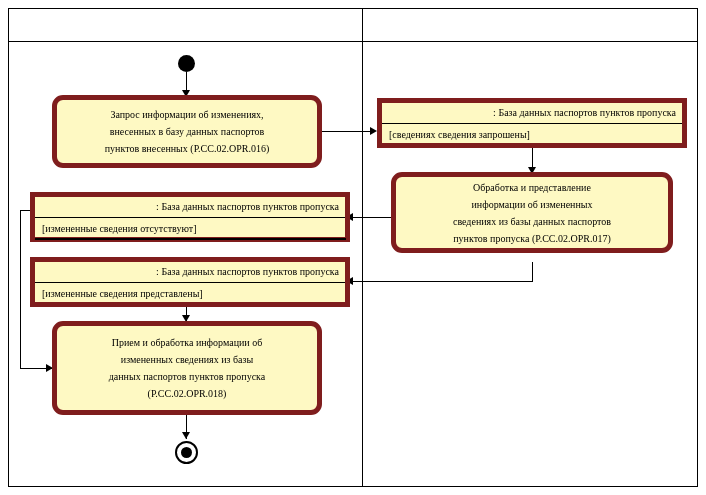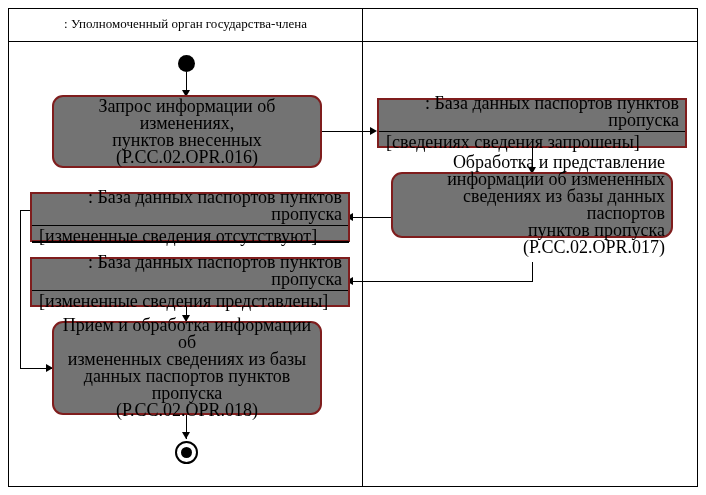--- a/index.html
+++ b/index.html
@@ -56,23 +56,23 @@
   }
   #lane-title-right {
     left: 363px;
     top: 16px;
     width: 334px;
   }
 
   .node {
     position: absolute;
     box-sizing: border-box;
-    border: 2px solid #7f1d1d;
-    background: #737373;
-    font-size: 18px;
+    border: 5px solid #7f1d1d;
+    background: #fef9c3;
+    font-size: 10px;
     color: #000000;
     display: flex;
     flex-direction: column;
     align-items: center;
     justify-content: center;
     text-align: center;
     line-height: 17px;
   }
   .node.action {
     border-radius: 11px;
@@ -166,44 +166,44 @@
 </style>
 </head>
 <body>
 
 <div id="canvas">
 
   <div class="frame"></div>
   <div class="header-divider"></div>
   <div class="swimlane-divider"></div>
 
-  <div class="lane-title" id="lane-title-left">: Уполномоченный орган государства-члена</div>
 
   <div class="start-node" style="left:178px; top:55px;"></div>
 
   <div class="conn v" style="left:186px; top:72px; height:20px;"></div>
   <div class="arrow down" style="left:182px; top:90px;"></div>
 
   <div class="node action" id="node-request" style="left:52px; top:95px; width:270px; height:73px;">
     <span class="line">Запрос информации об изменениях,</span>
+    <span class="line">внесенных в базу данных паспортов</span>
     <span class="line">пунктов внесенных (P.CC.02.OPR.016)</span>
   </div>
 
   <div class="conn h" style="left:322px; top:131px; width:50px;"></div>
   <div class="arrow right" style="left:370px; top:127px;"></div>
 
   <div class="node state" id="node-state-requested" style="left:377px; top:98px; width:310px; height:50px;">
     <span class="line top">: База данных паспортов пунктов пропуска</span>
     <span class="line bot">[сведениях сведения запрошены]</span>
   </div>
 
   <div class="conn v" style="left:532px; top:148px; height:22px;"></div>
   <div class="arrow down" style="left:528px; top:167px;"></div>
 
-  <div class="node action" id="node-processing" style="left:391px; top:172px; width:282px; height:66px;text-align:right;">
+  <div class="node action" id="node-processing" style="left:391px; top:172px; width:282px; height:81px;">
     <span class="line">Обработка и представление</span>
     <span class="line">информации об измененных</span>
     <span class="line">сведениях из базы данных паспортов</span>
     <span class="line">пунктов пропуска (P.CC.02.OPR.017)</span>
   </div>
 
   <div class="conn h" style="left:352px; top:217px; width:39px;"></div>
   <div class="arrow left" style="left:346px; top:213px;"></div>
 
   <div class="node state shadow" id="node-state-absent" style="left:30px; top:192px; width:320px; height:50px;">

